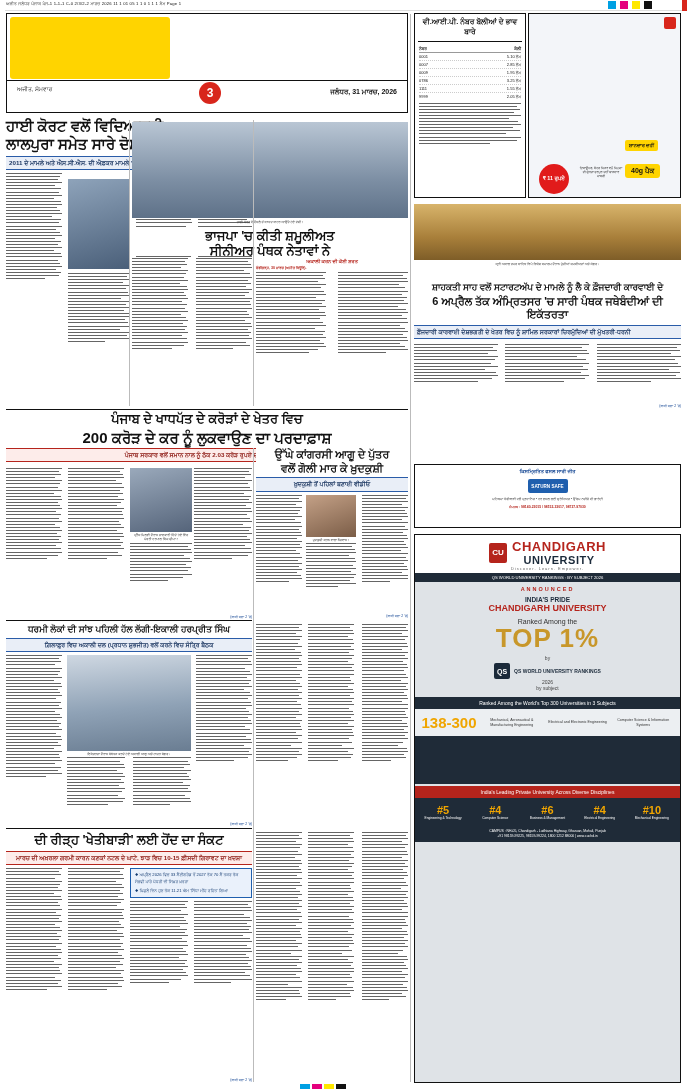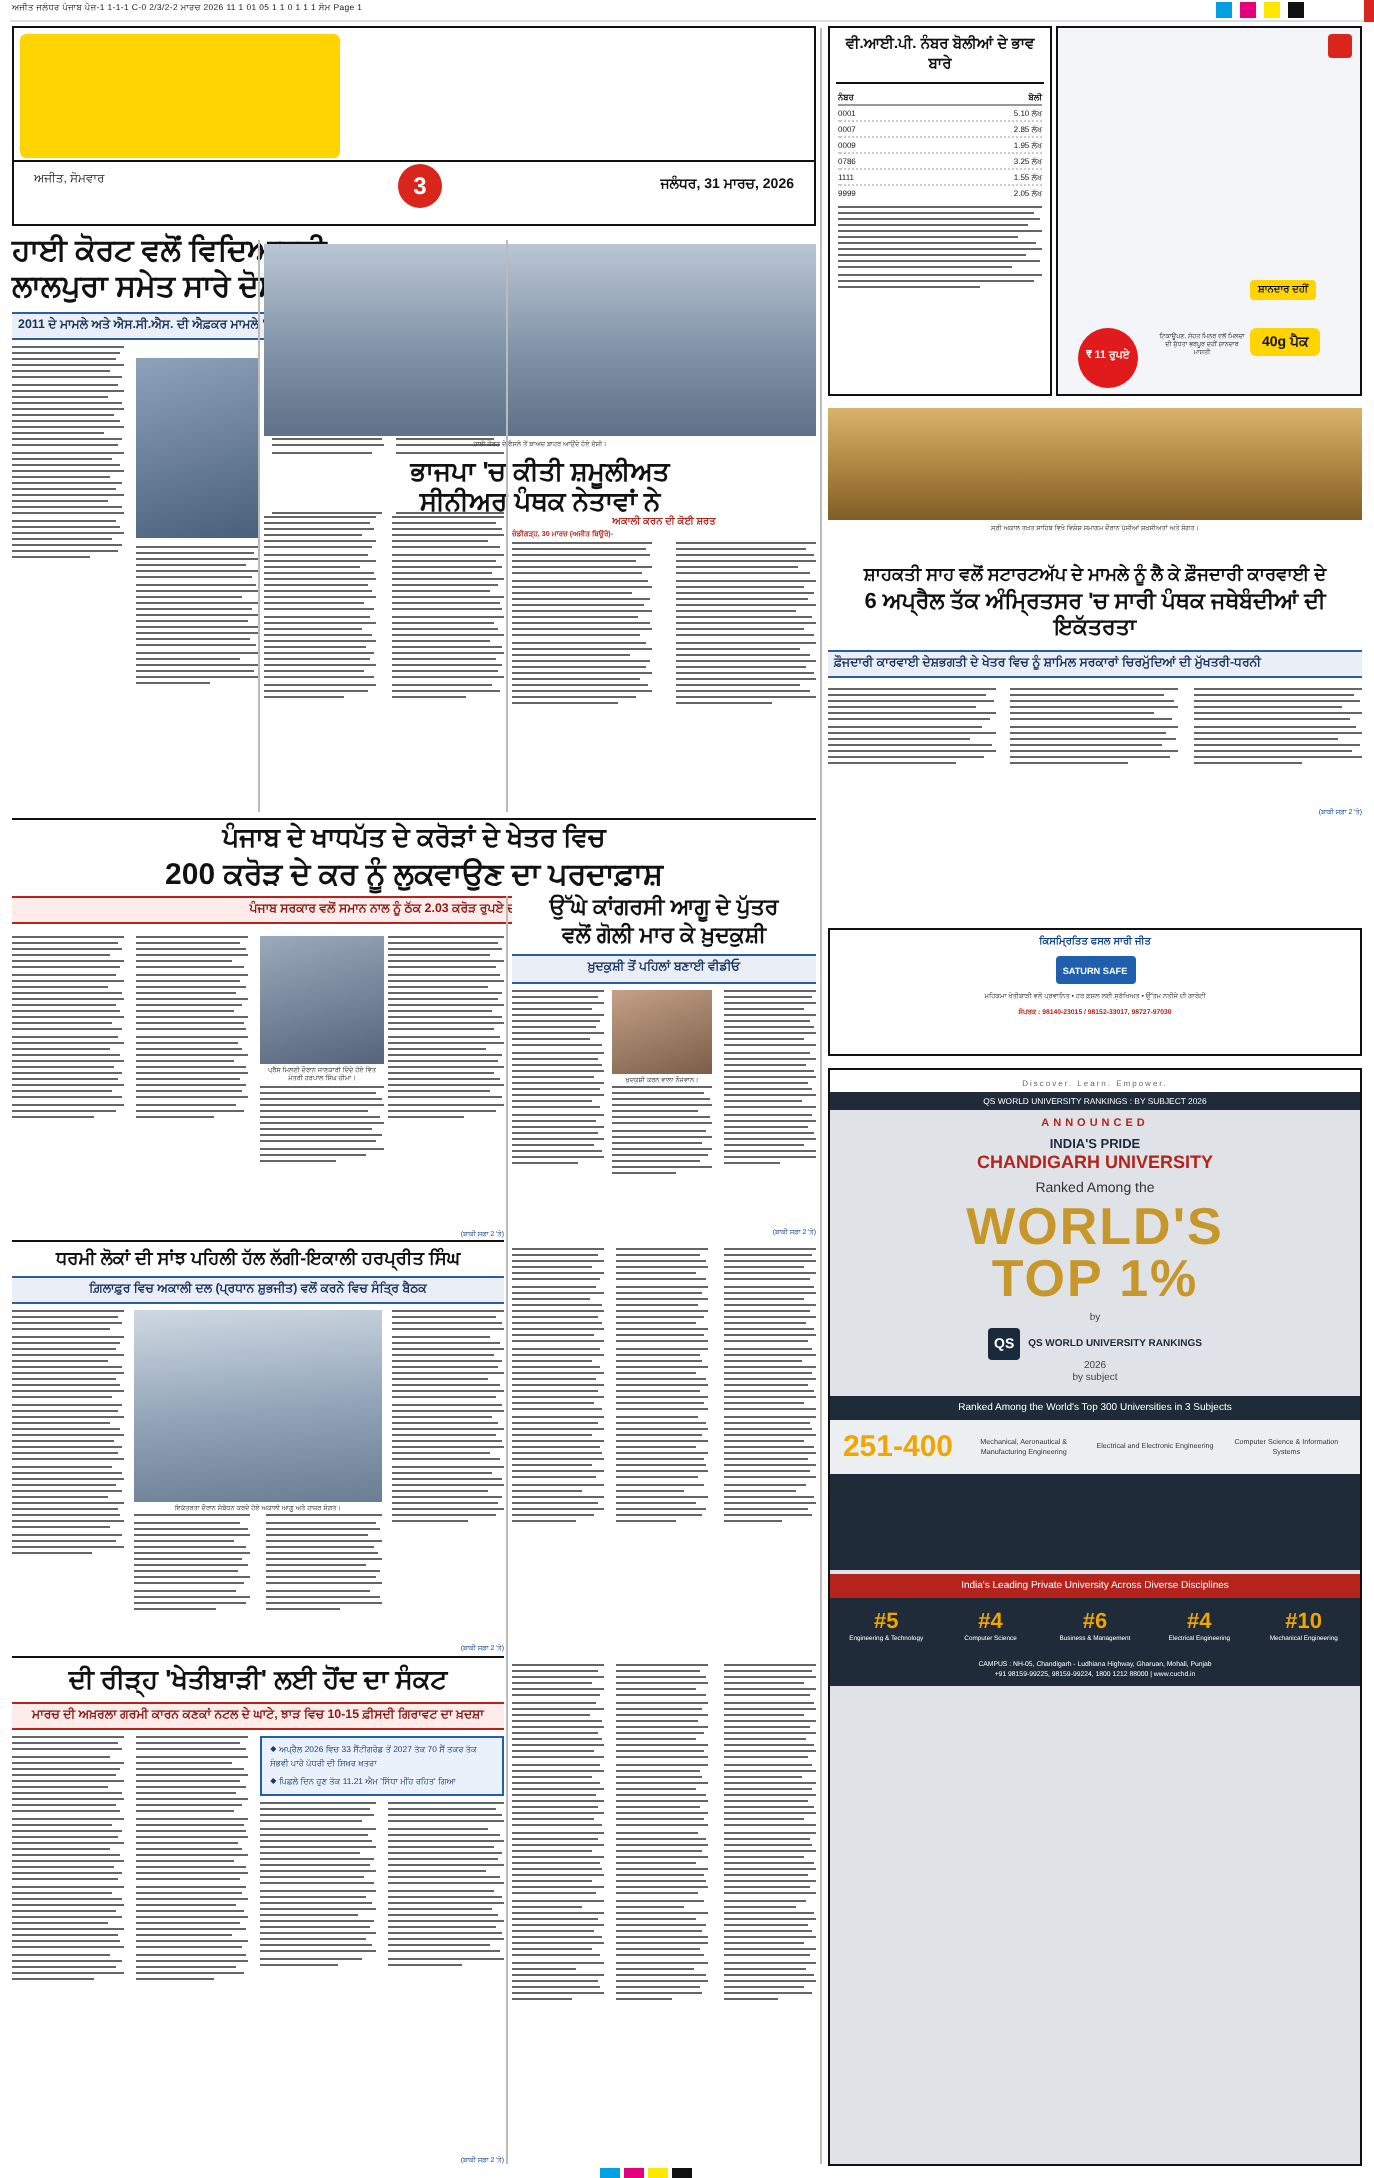--- a/index.html
+++ b/index.html
@@ -1019,41 +1019,47 @@
       <i style="width:97%"></i>
         <i style="width:100%"></i>
         <i style="width:91%"></i>
         <i style="width:95%"></i>
         <i style="width:62%"></i>
     </div>
   </div>
 
   <div class="cu" style="position:absolute;left:414px;top:534px;width:267px;height:549px;">
     <div class="cu-top">
+      <div style="display:flex;align-items:center;justify-content:center;gap:5px;">
+        <span class="cu-logo">CU</span>
+        <span>
+          <span class="cu-name" style="display:block;">CHANDIGARH</span>
+          <span class="cu-name" style="display:block;font-size:11px;color:#1b2a3a;">UNIVERSITY</span>
+        </span>
+      </div>
       <div class="cu-tag">Discover. Learn. Empower.</div>
     </div>
     <div class="cu-strip">QS WORLD UNIVERSITY RANKINGS : BY SUBJECT 2026</div>
     <div class="cu-ann" style="margin-top:4px;">ANNOUNCED</div>
     <div class="cu-pride" style="margin-top:4px;">INDIA'S PRIDE</div>
     <div class="cu-cuname">CHANDIGARH UNIVERSITY</div>
     <div class="cu-rank" style="margin-top:5px;">Ranked Among the</div>
-    <div class="cu-top1" style="margin-top:2px;">WORLD'S</div>
     <div class="cu-top1">TOP 1%</div>
     <div class="cu-qs" style="margin-top:4px;">by</div>
     <div style="display:flex;align-items:center;justify-content:center;gap:4px;margin-top:2px;">
       <span style="width:16px;height:16px;background:#1b2a3a;color:#fff;font-size:7px;font-weight:bold;display:flex;align-items:center;justify-content:center;border-radius:2px;">QS</span>
       <span style="font-size:5px;font-weight:bold;color:#1b2a3a;line-height:1.2;text-align:left;">QS WORLD UNIVERSITY RANKINGS</span>
     </div>
     <div class="cu-qs">2026</div>
     <div class="cu-qs">by subject</div>
 
     <div class="cu-barname" style="margin-top:6px;">Ranked Among the World's Top 300 Universities in 3 Subjects</div>
 
     <div style="display:flex;align-items:center;padding:5px 4px;background:#eceff2;">
-      <div class="cu-num" style="flex:0 0 60px;">251-400</div>
+      <div class="cu-num" style="flex:0 0 60px;">138-300</div>
       <div class="cu-sub" style="flex:1;">Mechanical, Aeronautical &amp; Manufacturing Engineering</div>
       <div class="cu-sub" style="flex:1;">Electrical and Electronic Engineering</div>
       <div class="cu-sub" style="flex:1;">Computer Science &amp; Information Systems</div>
     </div>
 
     <div style="height:48px;background:#1f2b38;"></div>
 
     <div class="cu-barname" style="background:#b5241c;margin-top:2px;">India's Leading Private University Across Diverse Disciplines</div>
 
     <div class="cu-rankrow" style="padding:6px 2px;background:#1f2b38;">

